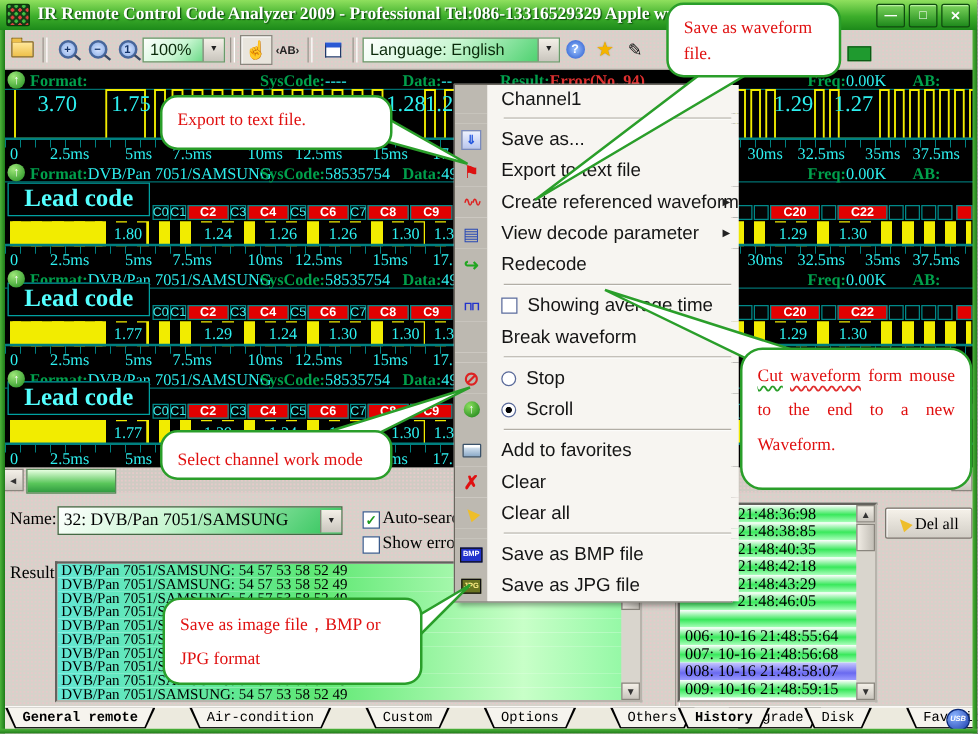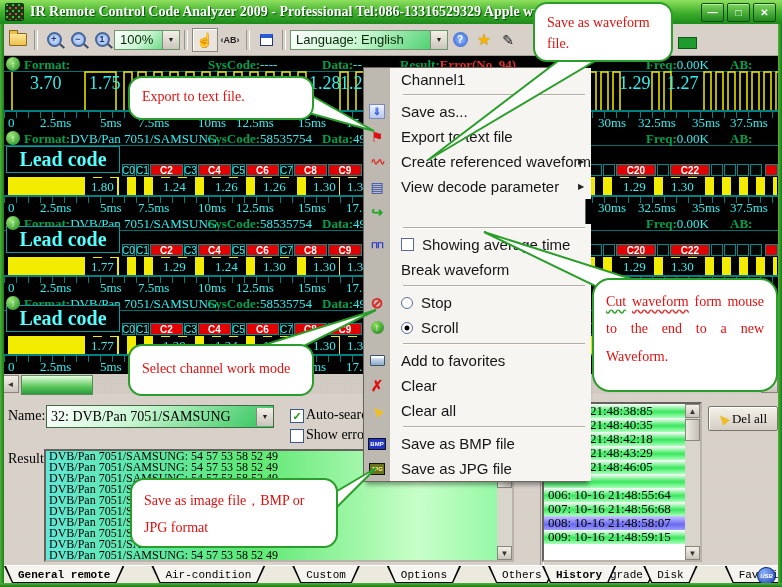--- a/index.html
+++ b/index.html
@@ -491,20 +491,21 @@
             <span>▼</span>
           </div>
       </div>
     </div>
 
     <div class="panel-divider"></div>
 
     <div class="listbox" style="left:538px;top:8px;width:160px;height:160px;">
       <div>
 
+      <div class="hrow indent">21:48:36:98</div>
           <div class="hrow indent">21:48:38:85</div>
           <div class="hrow indent">21:48:40:35</div>
           <div class="hrow indent">21:48:42:18</div>
           <div class="hrow indent">21:48:43:29</div>
           <div class="hrow indent">21:48:46:05</div>
           <div class="hrow"></div>
           <div class="hrow">006: 10-16 21:48:55:64</div>
           <div class="hrow">007: 10-16 21:48:56:68</div>
           <div class="hrow selected">008: 10-16 21:48:58:07</div>
           <div class="hrow">009: 10-16 21:48:59:15</div>
@@ -629,20 +630,26 @@
           <span class="mi-body">
 
             <span class="mi-mark"></span>
             <span class="mi-label">View decode parameter</span>
             <span class="mi-arrow">▶</span>
           </span>
         </div>
 
         <div class="mi">
           <span class="mi-icon" data-icon="redecode-icon"></span>
+          <span class="mi-body">
+
+            <span class="mi-mark"></span>
+            <span class="mi-label">Redecode</span>
+            <span class="mi-arrow"></span>
+          </span>
         </div>
 
         <div class="mi sep">
           <span class="mi-icon"></span>
           <span class="mi-body">
             <span class="sepline"></span>
 
           </span>
         </div>
 
@@ -775,20 +782,20 @@
     <span>Save as waveform file.</span>
   </div>
   <div class="callout" style="left:128px;top:76px;width:186px;height:44px;">
     <span>Export to text file.</span>
   </div>
   <div class="callout" style="left:592px;top:278px;width:186px;height:114px;border-radius:18px;line-height:1.95;text-align:justify;">
     <span class="uw-g">Cut</span>
     <span class="uw-r">waveform</span>
     <span>form mouse to the end to a new Waveform.</span>
   </div>
-  <div class="callout" style="left:128px;top:344px;width:186px;height:52px;padding-top:12px;">
+  <div class="callout" style="left:128px;top:344px;width:186px;height:40px;padding-top:12px;">
     <span>Select channel work mode</span>
   </div>
   <div class="callout" style="left:130px;top:478px;width:208px;height:70px;line-height:1.9;">
     <span>Save as image file，BMP or JPG format</span>
   </div>
 
 </div>
 
 </body></html>

